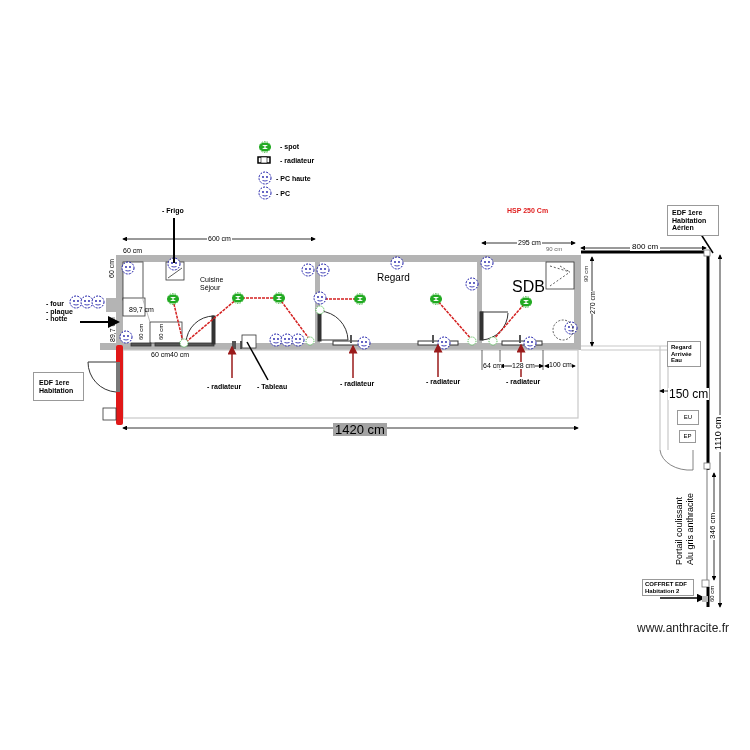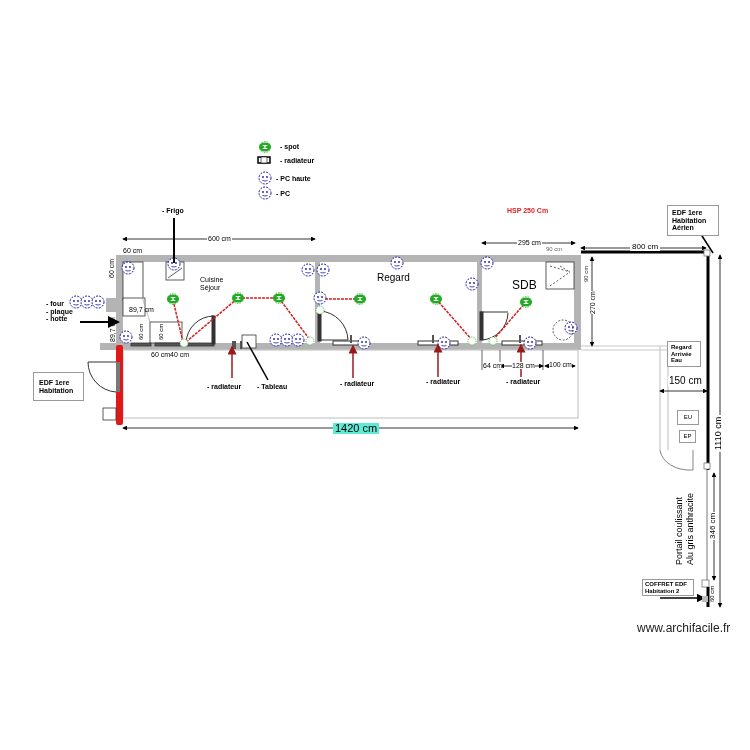--- a/index.html
+++ b/index.html
@@ -213,21 +213,21 @@
 <div class="leg-text" style="left:280px;top:143px">- spot</div>
 <div class="leg-text" style="left:280px;top:157px">- radiateur</div>
 <div class="leg-text" style="left:276px;top:175px">- PC haute</div>
 <div class="leg-text" style="left:276px;top:190px">- PC</div>
 
 <div class="lbl b" style="left:162px;top:207px;font-size:7px">- Frigo</div>
 <div class="lbl b" style="left:507px;top:207px;font-size:7px;color:#e02020">HSP 250 Cm</div>
 <div class="lbl" style="left:200px;top:276px;font-size:7px">Cuisine</div>
 <div class="lbl" style="left:200px;top:284px;font-size:7px">Séjour</div>
 <div class="lbl" style="left:377px;top:273px;font-size:10px">Regard</div>
-<div class="lbl" style="left:512px;top:279px;font-size:12px">SDB</div>
+<div class="lbl" style="left:512px;top:279px;font-size:16px">SDB</div>
 <div class="lbl b" style="left:46px;top:300px;font-size:7px">- four</div>
 <div class="lbl b" style="left:46px;top:308px;font-size:7px">- plaque</div>
 <div class="lbl b" style="left:46px;top:315px;font-size:7px">- hotte</div>
 <div class="lbl b" style="left:207px;top:383px;font-size:7px">- radiateur</div>
 <div class="lbl b" style="left:257px;top:383px;font-size:7px">- Tableau</div>
 <div class="lbl b" style="left:340px;top:380px;font-size:7px">- radiateur</div>
 <div class="lbl b" style="left:426px;top:378px;font-size:7px">- radiateur</div>
 <div class="lbl b" style="left:506px;top:378px;font-size:7px">- radiateur</div>
 
 <div class="box" style="left:667px;top:205px;width:42px">
@@ -263,19 +263,19 @@
 <div class="lbl vert" style="left:158px;top:340px;font-size:6px">60 cm</div>
 <div class="lbl" style="left:151px;top:351px;font-size:7px">60 cm40 cm</div>
 <div class="lbl" style="left:517px;top:239px;font-size:7px;background:#fff;padding:0 1px">295 cm</div>
 <div class="lbl" style="left:546px;top:246px;font-size:6px;color:#666">90 cm</div>
 <div class="lbl vert" style="left:583px;top:282px;font-size:6px;color:#333">90 cm</div>
 <div class="lbl vert" style="left:589px;top:314px;font-size:7px;background:#fff">270 cm</div>
 <div class="lbl" style="left:630px;top:243px;font-size:8px;background:#fff;padding:0 2px">800 cm</div>
 <div class="lbl" style="left:483px;top:362px;font-size:7px;background:#fff">64 cm</div>
 <div class="lbl" style="left:512px;top:362px;font-size:7px;background:#fff">128 cm</div>
 <div class="lbl" style="left:549px;top:361px;font-size:7px;background:#fff">100 cm</div>
-<div class="lbl" style="left:333px;top:423px;font-size:11px;background:#5eead4;padding:0 2px">1420 cm</div>
-<div class="lbl" style="left:668px;top:376px;font-size:10px;background:#fff;padding:0 1px">150 cm</div>
+<div class="lbl" style="left:333px;top:423px;font-size:13px;background:#a3a3a3;padding:0 2px">1420 cm</div>
+<div class="lbl" style="left:668px;top:388px;font-size:12px;background:#fff;padding:0 1px">150 cm</div>
 <div class="lbl vert" style="left:714px;top:452px;font-size:9px;background:#fff;padding:0 2px">1110 cm</div>
 <div class="lbl vert" style="left:709px;top:540px;font-size:8px;background:#fff;padding:0 1px">346 cm</div>
 <div class="lbl vert" style="left:709px;top:602px;font-size:6px">60 cm</div>
 
-<div class="lbl" style="left:637px;top:622px;font-size:12px;color:#222">www.archifacile.fr</div>
+<div class="lbl" style="left:637px;top:622px;font-size:12px;color:#222">www.anthracite.fr</div>
 
 </body></html>

